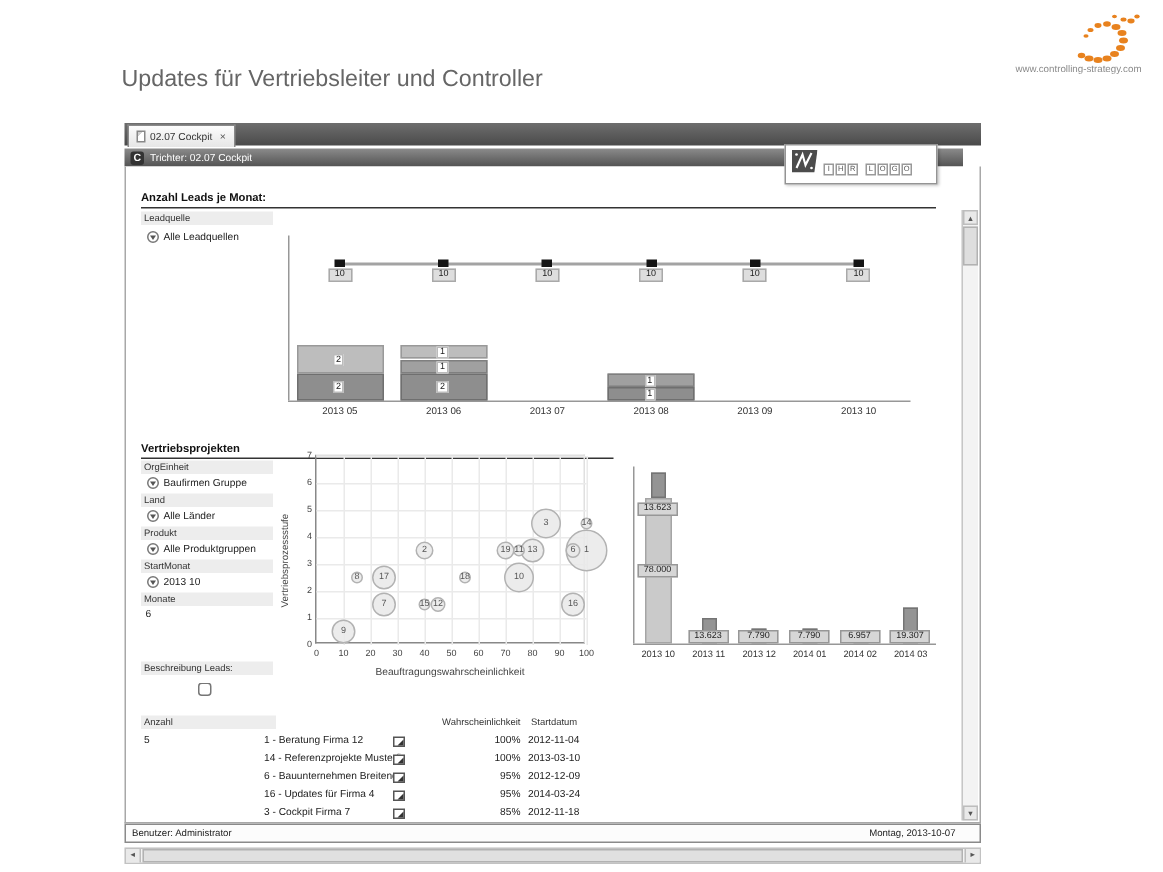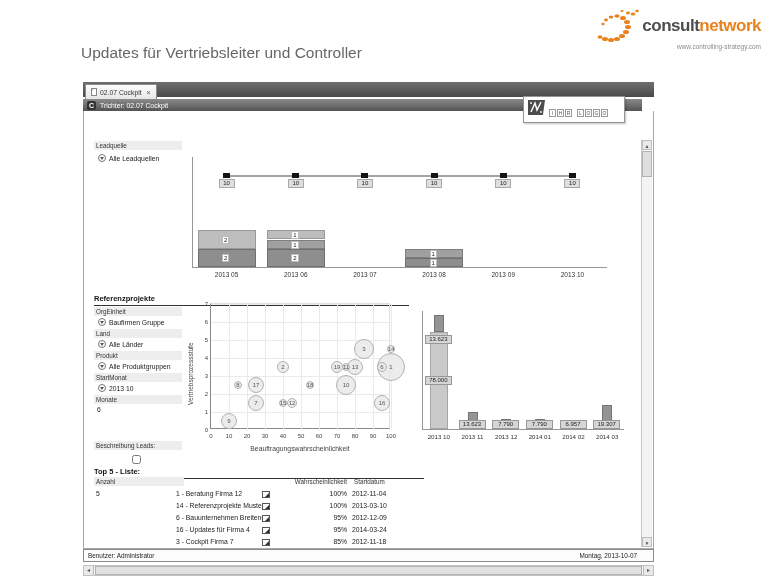--- a/index.html
+++ b/index.html
@@ -142,21 +142,20 @@
             <ellipse cx="23" cy="9" rx="2.6" ry="1.8"></ellipse>
           <ellipse cx="17" cy="10" rx="2.3" ry="1.6"></ellipse>
             <ellipse cx="12" cy="13" rx="2" ry="1.4"></ellipse>
           <ellipse cx="9" cy="17" rx="1.7" ry="1.2"></ellipse>
             <ellipse cx="34" cy="6" rx="2" ry="1.4"></ellipse>
           <ellipse cx="39" cy="7" rx="2.4" ry="1.6"></ellipse>
             <ellipse cx="43" cy="4" rx="1.8" ry="1.3"></ellipse>
           <ellipse cx="28" cy="4" rx="1.6" ry="1.1"></ellipse>
         </g>
       </svg>
-      <span class="brand-text"><span class="b1">consult</span><span class="b2">network</span></span>
     </div>
     <div class="brand-url">www.controlling-strategy.com</div>
   </div>
 
   <h1 class="page-title">Updates für Vertriebsleiter und Controller</h1>
 
   <div class="window">
     <div class="tabrow">
       <div class="tab">
         <span class="doc-icon"></span>
@@ -176,20 +175,21 @@
           <rect x="0" y="0" width="17" height="15" fill="#4c4c4c" transform="skewX(-8)"></rect>
           <path d="M3 12 L7 3 L9 10 L13 2" stroke="#fff" stroke-width="1.4" fill="none"></path>
           <circle cx="3" cy="3" r="0.9" fill="#fff"></circle>
             <circle cx="13" cy="12" r="0.9" fill="#fff"></circle>
         </svg>
       </span>
       <span id="ihr-letters"><span class="letter-box">I</span><span class="letter-box">H</span><span class="letter-box">R</span><span class="letter-box letter-gap">L</span><span class="letter-box">O</span><span class="letter-box">G</span><span class="letter-box">O</span></span>
     </div>
 
     <div class="content">
+      <div class="sec-heading s1">Anzahl Leads je Monat:</div>
       <div class="flt-label lq">Leadquelle</div>
       <div class="flt-value lqv">
         <span class="sel-icon"></span>
         <span>Alle Leadquellen</span>
       </div>
       <div class="leads-plot" id="leads-plot">
           <div class="axis" style="left: 0px; top: 0px; width: 1px; height: 110px;"></div>
           <div class="axis" style="left: 0px; top: 110px; width: 415px; height: 1px;"></div>
           <div style="position: absolute; left: 34.5833px; top: 18.3333px; width: 345.833px; height: 2px; background: rgb(163, 163, 163);"></div>
           <div class="marker" style="left: 31.0833px; top: 16.3333px; width: 7px; height: 5px;"></div>
@@ -219,21 +219,21 @@
           <div class="seg medium" style="left: 213px; top: 91.6667px; width: 58px; height: 9.16667px;"></div>
           <div class="slabel" style="left: 237.583px; top: 92.75px; min-width: 7px;">1</div>
           <div class="marker" style="left: 307.75px; top: 16.3333px; width: 7px; height: 5px;"></div>
           <div class="mlabel" style="left: 303.25px; top: 22.3333px; width: 16px;">10</div>
           <div class="cat" style="left: 281.25px; top: 114px; width: 60px;">2013 09</div>
           <div class="marker" style="left: 376.917px; top: 16.3333px; width: 7px; height: 5px;"></div>
           <div class="mlabel" style="left: 372.417px; top: 22.3333px; width: 16px;">10</div>
           <div class="cat" style="left: 350.417px; top: 114px; width: 60px;">2013 10</div>
         </div>
 
-      <div class="sec-heading s2">Referenzprojekte</div>
+      <div class="sec-heading s2">Vertriebsprojekten</div>
       <div class="pf" id="portfolio-filters">
           <div class="pf-block">
             <div class="flt-label">OrgEinheit</div>
             <div class="flt-value">
               <div class="sel-icon" style="width: 8px; height: 8px;"></div>
               <div style="display: inline;">Baufirmen Gruppe</div>
             </div>
           </div>
           <div class="pf-block">
             <div class="flt-label">Land</div>
@@ -342,21 +342,20 @@
           <div class="flabel" style="left: 111.833px; top: 119px; width: 27px;">7.790</div>
           <div class="cat" style="left: 109px; top: 132px; width: 33.6667px; font-size: 6.2px;">2014 01</div>
           <div class="fbar-dark" style="left: 154.5px; top: 119.359px; width: 10px; height: 8.64133px;"></div>
           <div class="flabel" style="left: 145.5px; top: 119px; width: 27px;">6.957</div>
           <div class="cat" style="left: 142.667px; top: 132px; width: 33.6667px; font-size: 6.2px;">2014 02</div>
           <div class="fbar-dark" style="left: 188.167px; top: 104.019px; width: 10px; height: 23.9813px;"></div>
           <div class="flabel" style="left: 179.167px; top: 119px; width: 27px;">19.307</div>
           <div class="cat" style="left: 176.333px; top: 132px; width: 33.6667px; font-size: 6.2px;">2014 03</div>
         </div>
 
-      <div class="sec-heading s4">Top 5 - Liste:</div>
       <div class="t5-head">
         <span class="t5-anzahl">Anzahl</span>
         <span class="t5-col-prob">Wahrscheinlichkeit</span>
         <span class="t5-col-date">Startdatum</span>
       </div>
       <div class="t5-count">5</div>
       <div class="t5-rows" id="top5-rows">
           <div class="t5-row">
             <div class="t5-name">1 - Beratung Firma 12</div>
             <div class="note-icon"></div>

